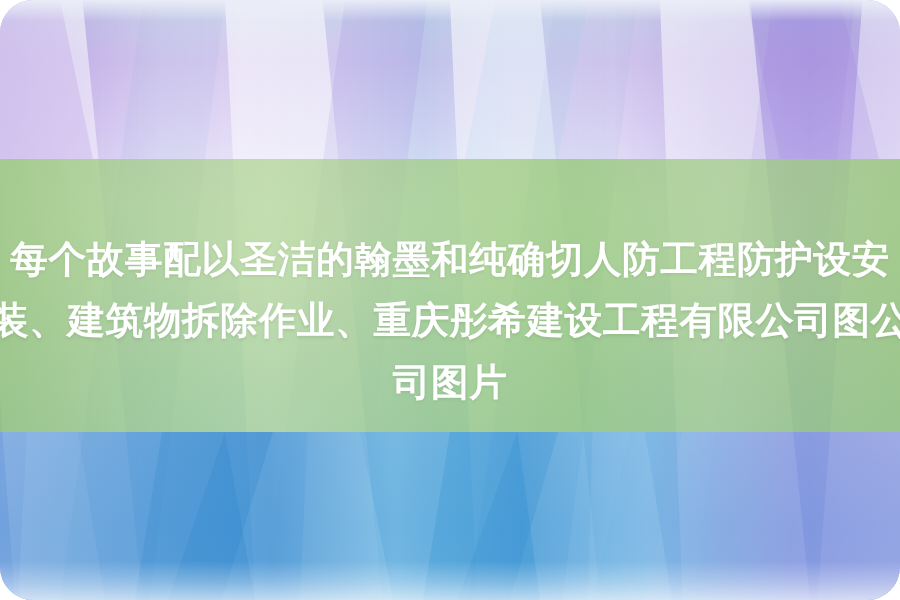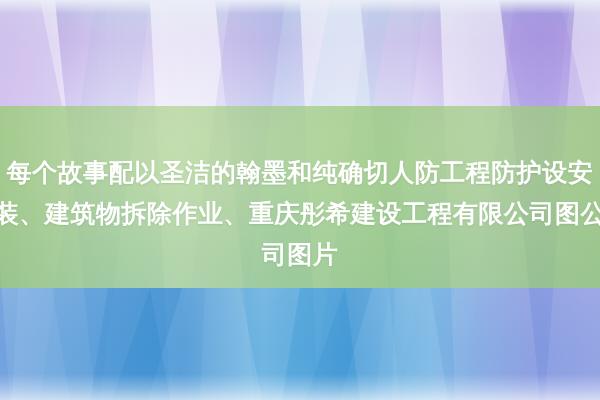--- a/index.html
+++ b/index.html
@@ -7,20 +7,21 @@
     padding: 0;
     background: #ffffff;
   }
   #banner {
     position: relative;
     width: 600px;
     height: 400px;
     overflow: hidden;
     font-family: "DejaVu Sans", "Liberation Sans", sans-serif;
     background: #dfe6f2;
+    border-radius: 22px;
   }
 
   
   .bg-layer {
     position: absolute;
     inset: 0;
     pointer-events: none;
   }
 
   

